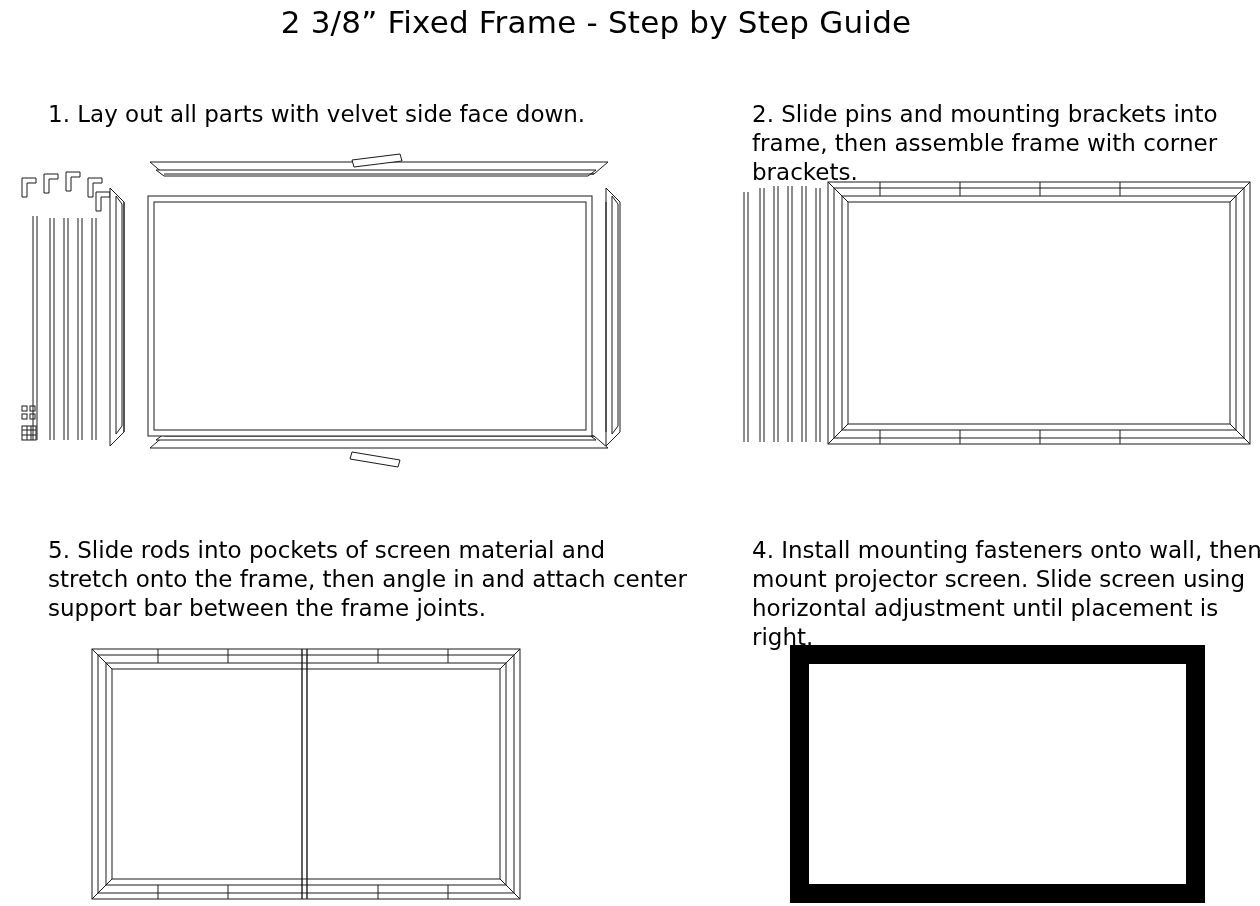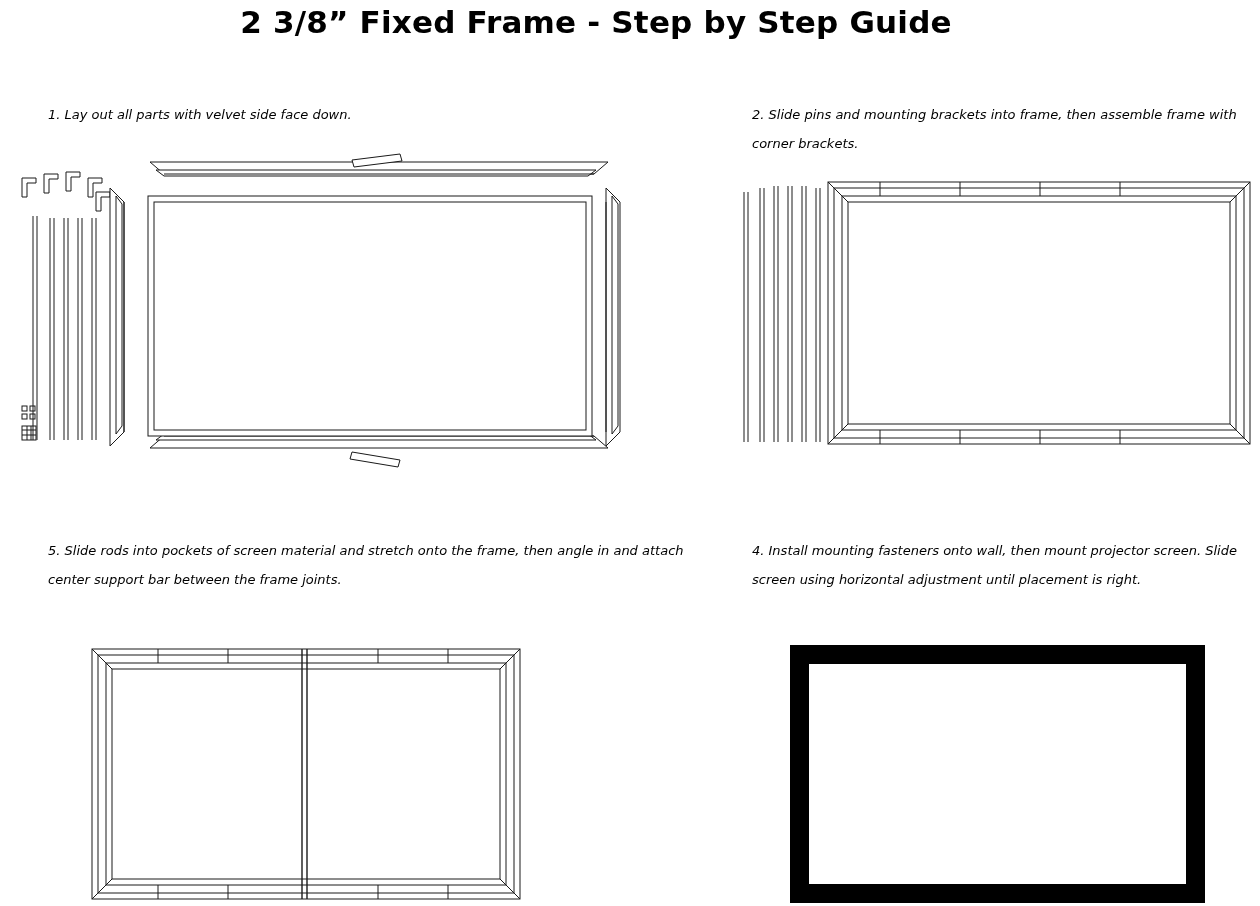--- a/index.html
+++ b/index.html
@@ -20,32 +20,31 @@
     width: 1260px;
     height: 906px;
   }
   .title {
     position: absolute;
     top: 4px;
     left: 0;
     width: 1192px;
     text-align: center;
     font-size: 31px;
-    font-weight: bold;
+    font-weight: normal;
     letter-spacing: 0.2px;
     white-space: nowrap;
   }
 
   
   .step-text {
     position: absolute;
-    font-size: 13px;
+    font-size: 23px;
     line-height: 29px;
     font-weight: 400;
-    font-style: italic;
   }
   #step1-text { left: 48px;  top: 100px; width: 640px; }
   #step2-text { left: 752px; top: 100px; width: 512px; }
   #step3-text { left: 48px;  top: 536px; width: 640px; }
   #step4-text { left: 752px; top: 536px; width: 515px; }
 
   
   .figure { position: absolute; }
   #fig1 { left: 10px;  top: 148px; width: 640px;  height: 340px; }
   #fig2 { left: 730px; top: 166px; width: 530px;  height: 290px; }

